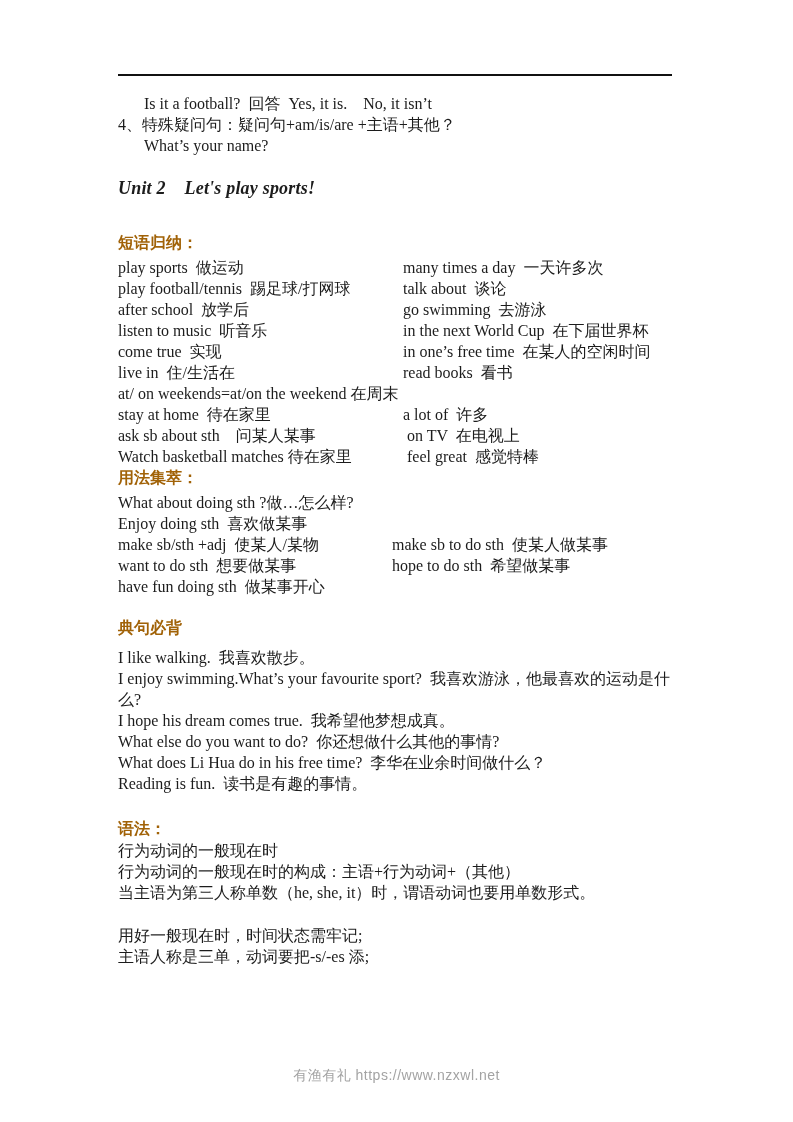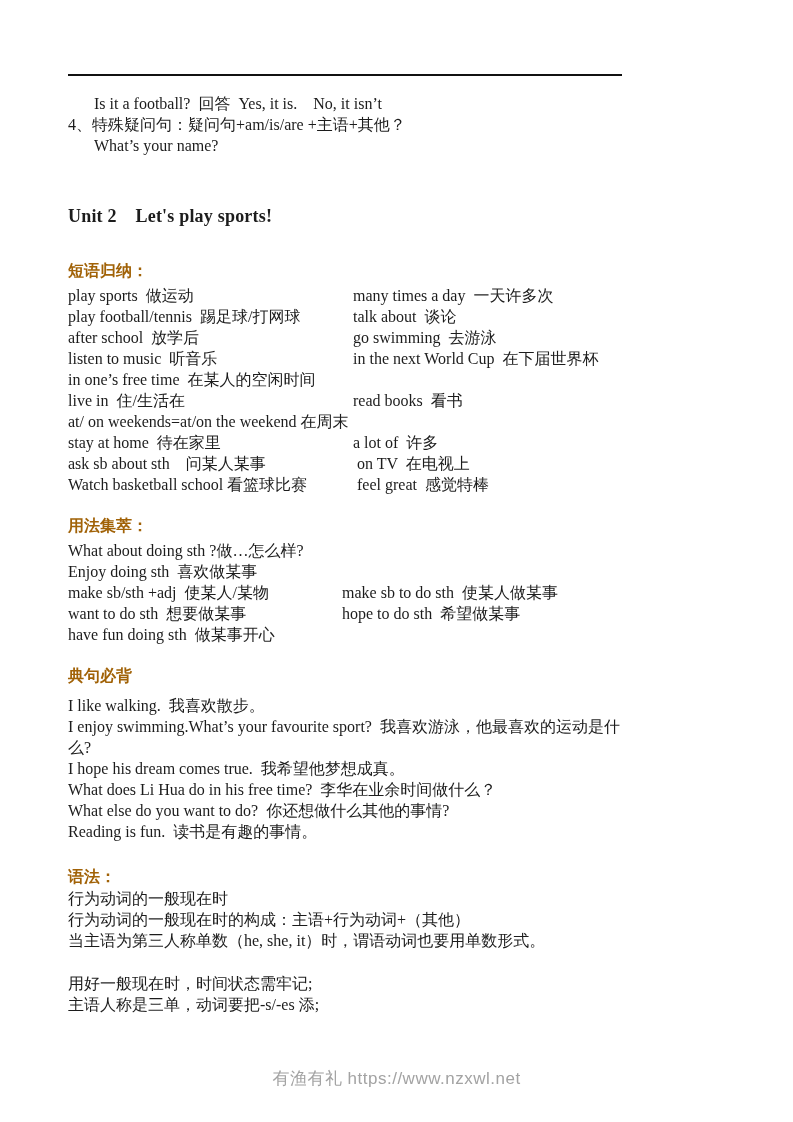--- a/index.html
+++ b/index.html
@@ -6,65 +6,66 @@
   .page{
     position:relative;
     width:793px;height:1122px;
     background:#ffffff;
     font-family:"Liberation Serif","DejaVu Serif",serif;
     font-size:16px;
     color:#1c1c1c;
     overflow:hidden;
   }
   .content{
-    padding-left:68px;
+    padding-left:118px;
     width:554px;
   }
   [data-bind]{white-space:pre-wrap;}
   .rule{
     margin-top:74px;
     height:2px;
     background:#111;
   }
   .line{line-height:21px;}
   .indent{padding-left:26px;}
   .intro{margin-top:17px;}
   .unit-title{
-    margin-top:48px;
+    margin-top:20px;
     font-weight:bold;
     font-size:18px;
     line-height:24px;
     letter-spacing:0.2px;
+    font-style:italic;
   }
   .sec-heading{
     font-family:"DejaVu Sans","Liberation Sans",sans-serif;
     font-weight:bold;
     font-size:16px;
     line-height:21px;
     color:#a16207;
   }
   .h-phrases{margin-top:32px;}
   .rows{margin-top:4px;}
   .row{display:flex;line-height:21px;}
   .row .col-l{flex:0 0 285px;white-space:pre;}
   .row .col-r{flex:1 1 auto;white-space:pre;}
   .usage-rows .col-l{flex:0 0 274px;}
-  .h-usage{margin-top:20px;}
+  .h-usage{}
   .h-sentences{margin-top:20px;}
   .sent-lines{margin-top:9px;}
   .h-grammar{margin-top:24px;}
   .gram-para{margin-top:1px;}
   .gap-line{height:21px;}
   .footer{
     position:absolute;
     left:0;top:1067px;
     width:793px;
     text-align:center;
     font-family:"Liberation Sans","DejaVu Sans",sans-serif;
-    font-size:17px;
+    font-size:14px;
     color:#a3a3a3;
     letter-spacing:0.5px;
   }
 </style>
 </head>
 <body>
 
 <div class="page">
   <div class="content">
 
@@ -90,40 +91,41 @@
       </div>
       <div class="row">
         <span class="col-l" data-bind="doc.phrases.rows.2.left">after school  放学后</span>
         <span class="col-r" data-bind="doc.phrases.rows.2.right">go swimming  去游泳</span>
       </div>
       <div class="row">
         <span class="col-l" data-bind="doc.phrases.rows.4.left">listen to music  听音乐</span>
         <span class="col-r" data-bind="doc.phrases.rows.4.right">in the next World Cup  在下届世界杯</span>
       </div>
       <div class="row">
+        <span class="col-l" data-bind="doc.phrases.rows.5.left">come true  实现</span>
         <span class="col-r" data-bind="doc.phrases.rows.5.right">in one’s free time  在某人的空闲时间</span>
       </div>
       <div class="row">
         <span class="col-l" data-bind="doc.phrases.rows.6.left">live in  住/生活在</span>
         <span class="col-r" data-bind="doc.phrases.rows.6.right">read books  看书</span>
       </div>
       <div class="row">
         <span class="col-l" data-bind="doc.phrases.rows.7.left">at/ on weekends=at/on the weekend 在周末</span>
         <span class="col-r" data-bind="doc.phrases.rows.7.right"></span>
       </div>
       <div class="row">
         <span class="col-l" data-bind="doc.phrases.rows.8.left">stay at home  待在家里</span>
         <span class="col-r" data-bind="doc.phrases.rows.8.right">a lot of  许多</span>
       </div>
       <div class="row">
         <span class="col-l" data-bind="doc.phrases.rows.9.left">ask sb about sth    问某人某事</span>
         <span class="col-r" data-bind="doc.phrases.rows.9.right"> on TV  在电视上</span>
       </div>
       <div class="row">
-        <span class="col-l" data-bind="doc.phrases.rows.10.left">Watch basketball school 看篮球比赛</span>
+        <span class="col-l" data-bind="doc.phrases.rows.10.left">Watch basketball matches 待在家里</span>
         <span class="col-r" data-bind="doc.phrases.rows.10.right"> feel great  感觉特棒</span>
       </div>
     </div>
 
     <div class="sec-heading h-usage" data-bind="doc.usage.heading">用法集萃：</div>
     <div class="rows usage-rows">
       <div class="row">
         <span class="col-l" data-bind="doc.usage.rows.0.left">What about doing sth ?做…怎么样?</span>
         <span class="col-r" data-bind="doc.usage.rows.0.right"></span>
       </div>
@@ -143,22 +145,22 @@
         <span class="col-l" data-bind="doc.usage.rows.4.left">have fun doing sth  做某事开心</span>
         <span class="col-r" data-bind="doc.usage.rows.4.right"></span>
       </div>
     </div>
 
     <div class="sec-heading h-sentences" data-bind="doc.sentences.heading">典句必背</div>
     <div class="sent-lines">
       <div class="line" data-bind="doc.sentences.lines.0">I like walking.  我喜欢散步。</div>
       <div class="line" data-bind="doc.sentences.lines.1">I enjoy swimming.What’s your favourite sport?  我喜欢游泳，他最喜欢的运动是什么?</div>
       <div class="line" data-bind="doc.sentences.lines.2">I hope his dream comes true.  我希望他梦想成真。</div>
+      <div class="line" data-bind="doc.sentences.lines.4">What else do you want to do?  你还想做什么其他的事情?</div>
       <div class="line" data-bind="doc.sentences.lines.3">What does Li Hua do in his free time?  李华在业余时间做什么？</div>
-      <div class="line" data-bind="doc.sentences.lines.4">What else do you want to do?  你还想做什么其他的事情?</div>
       <div class="line" data-bind="doc.sentences.lines.5">Reading is fun.  读书是有趣的事情。</div>
     </div>
 
     <div class="sec-heading h-grammar" data-bind="doc.grammar.heading">语法：</div>
     <div class="gram-para">
       <div class="line" data-bind="doc.grammar.para1.0">行为动词的一般现在时</div>
       <div class="line" data-bind="doc.grammar.para1.1">行为动词的一般现在时的构成：主语+行为动词+（其他）</div>
       <div class="line" data-bind="doc.grammar.para1.2">当主语为第三人称单数（he, she, it）时，谓语动词也要用单数形式。</div>
     </div>
     <div class="gap-line"></div>

